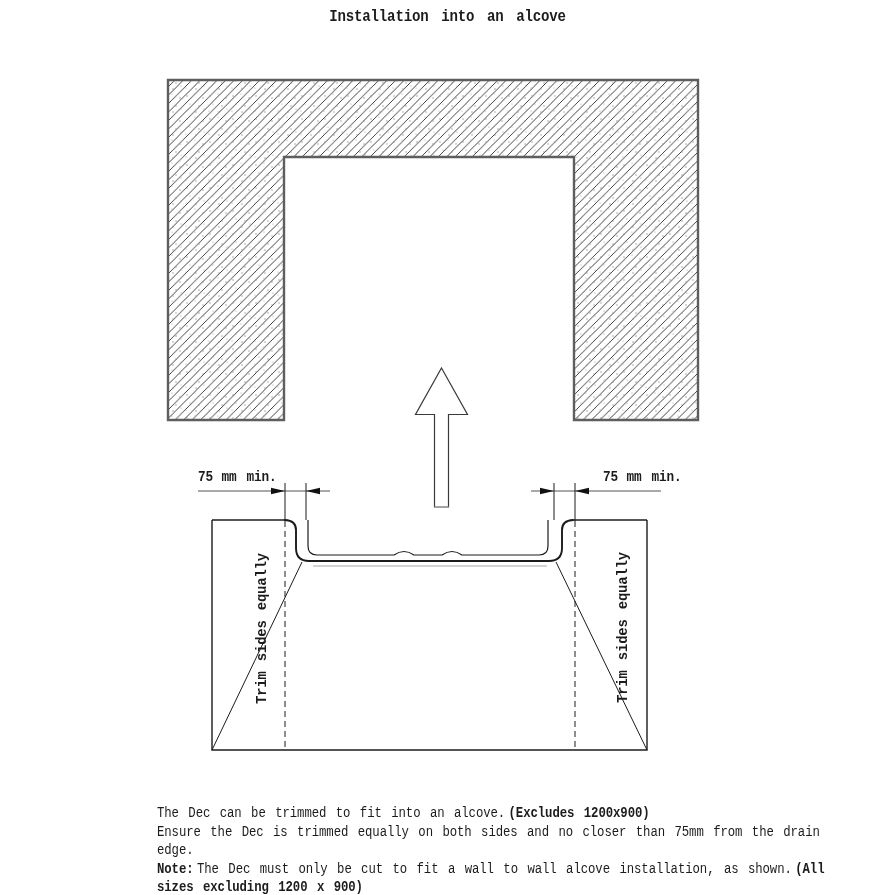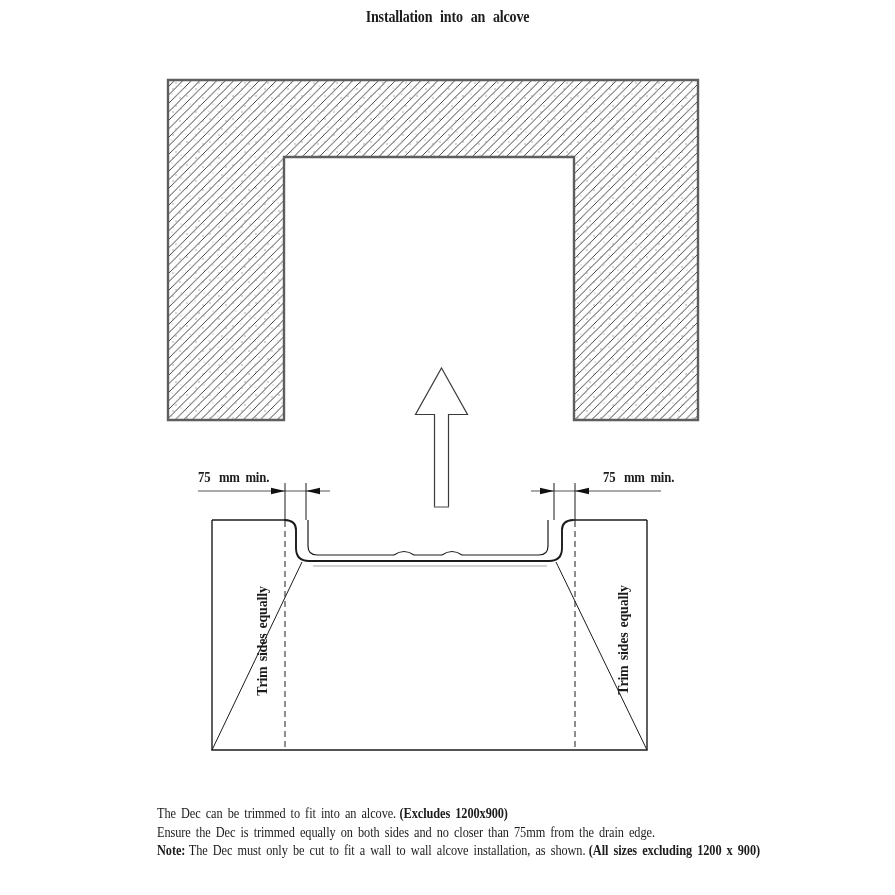--- a/index.html
+++ b/index.html
@@ -1,20 +1,20 @@
 <!DOCTYPE html>
 <html><head>
 <meta charset="utf-8">
 <style>
   html,body{margin:0;padding:0;background:#ffffff;}
   .page{
     position:relative;
     width:895px;height:895px;
     background:#ffffff;
-    font-family:Liberation Serif, serif;
+    font-family:Liberation Mono, monospace;
     color:#1c1c1c;
     overflow:hidden;
   }
   .title{
     position:absolute;left:0;right:0;top:8px;
     text-align:center;
     font-size:16px;font-weight:700;
     letter-spacing:-0.2px;word-spacing:5px;
     transform:scaleX(0.88);
   }

